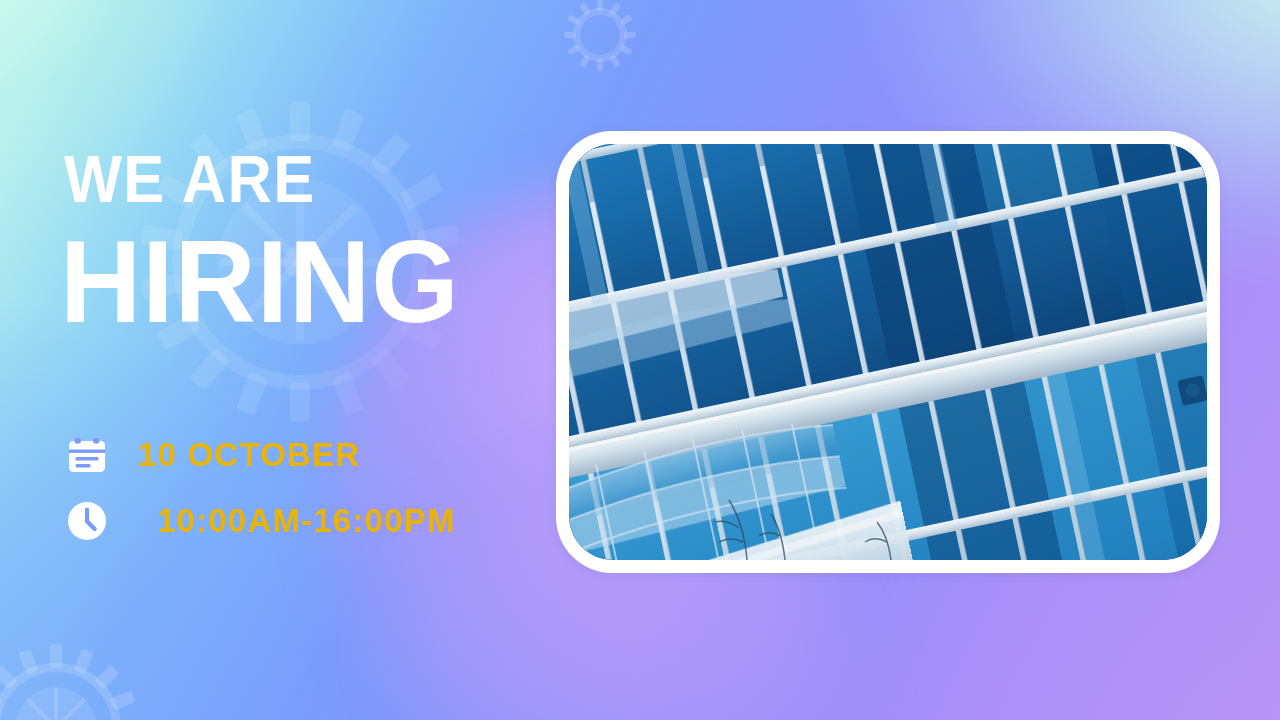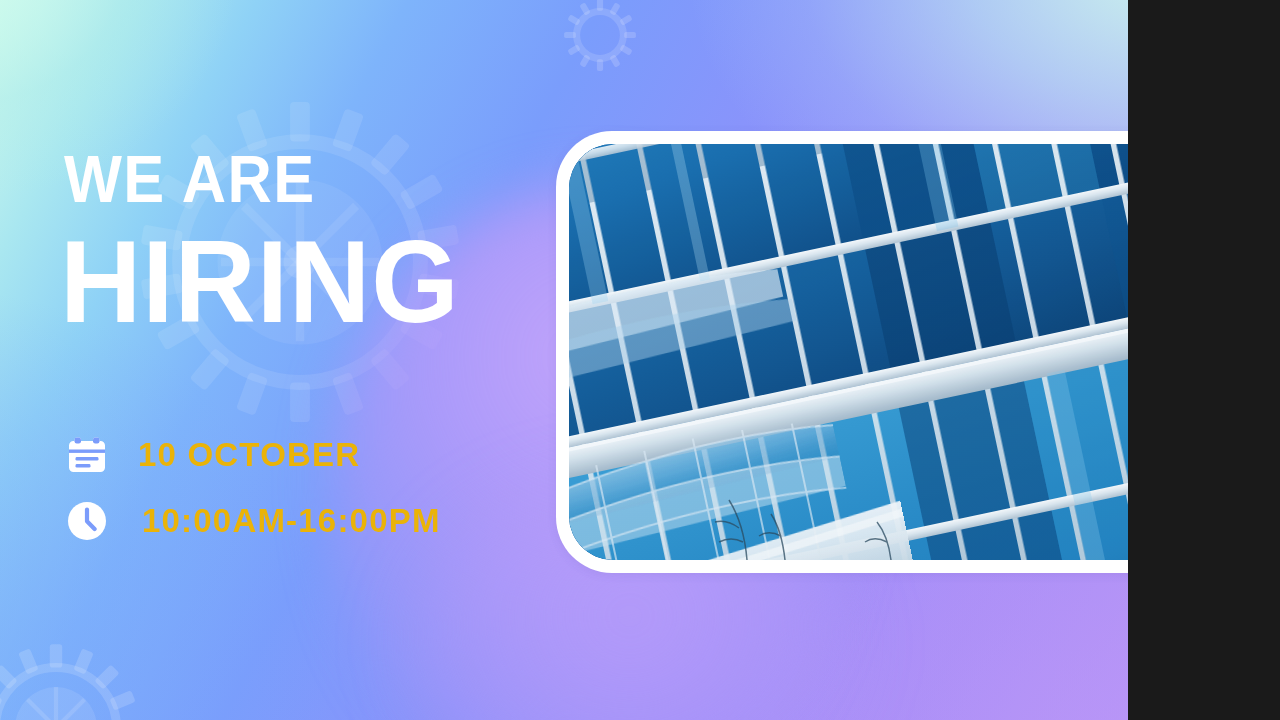--- a/index.html
+++ b/index.html
@@ -3,21 +3,21 @@
 <meta charset="utf-8">
 <title>We Are Hiring Banner</title>
 <style>
   html, body {
     margin: 0;
     padding: 0;
     background: #1a1a1a;
   }
   #banner {
     position: relative;
-    width: 1128px;
+    width: 1280px;
     height: 720px;
     overflow: hidden;
     font-family: "Liberation Sans", sans-serif;
     user-select: none;
   }
 
   
   .bg-base {
     position: absolute;
     inset: 0;
@@ -163,21 +163,21 @@
     justify-content: center;
   }
   .detail-label {
     margin-left: 28px;
     font-size: 33px;
     font-weight: 700;
     letter-spacing: 1.2px;
     color: #eab308;
     white-space: nowrap;
   }
-  .detail-row.time .detail-label { margin-left: 32px; text-align: center; }
+  .detail-row.time .detail-label { margin-left: 47px; text-align: center; }
 
   
   .photo-card {
     position: absolute;
     left: 556px;
     top: 131px;
     width: 664px;
     height: 442px;
     border-radius: 56px;
     background: #ffffff;

